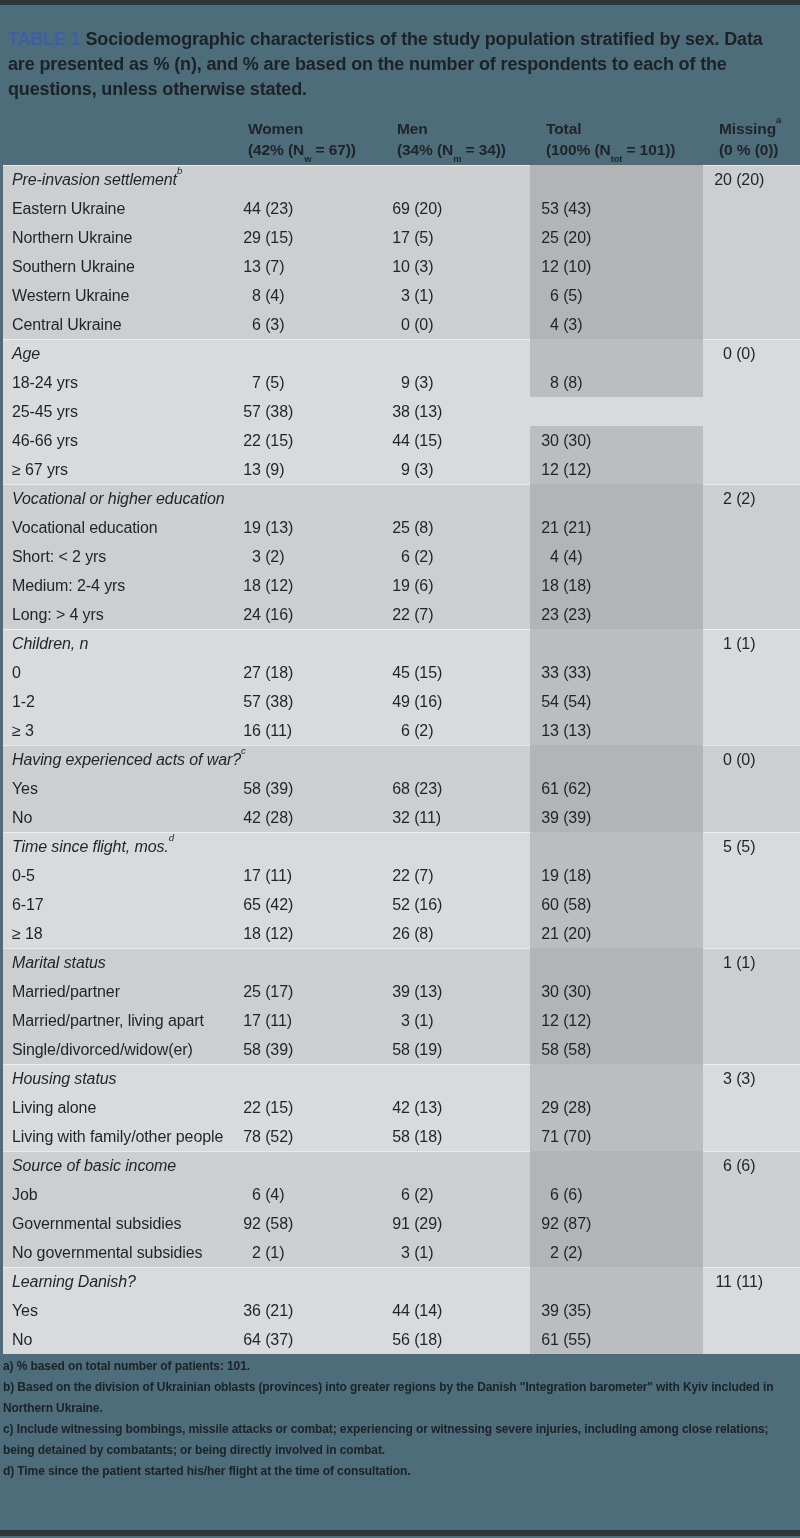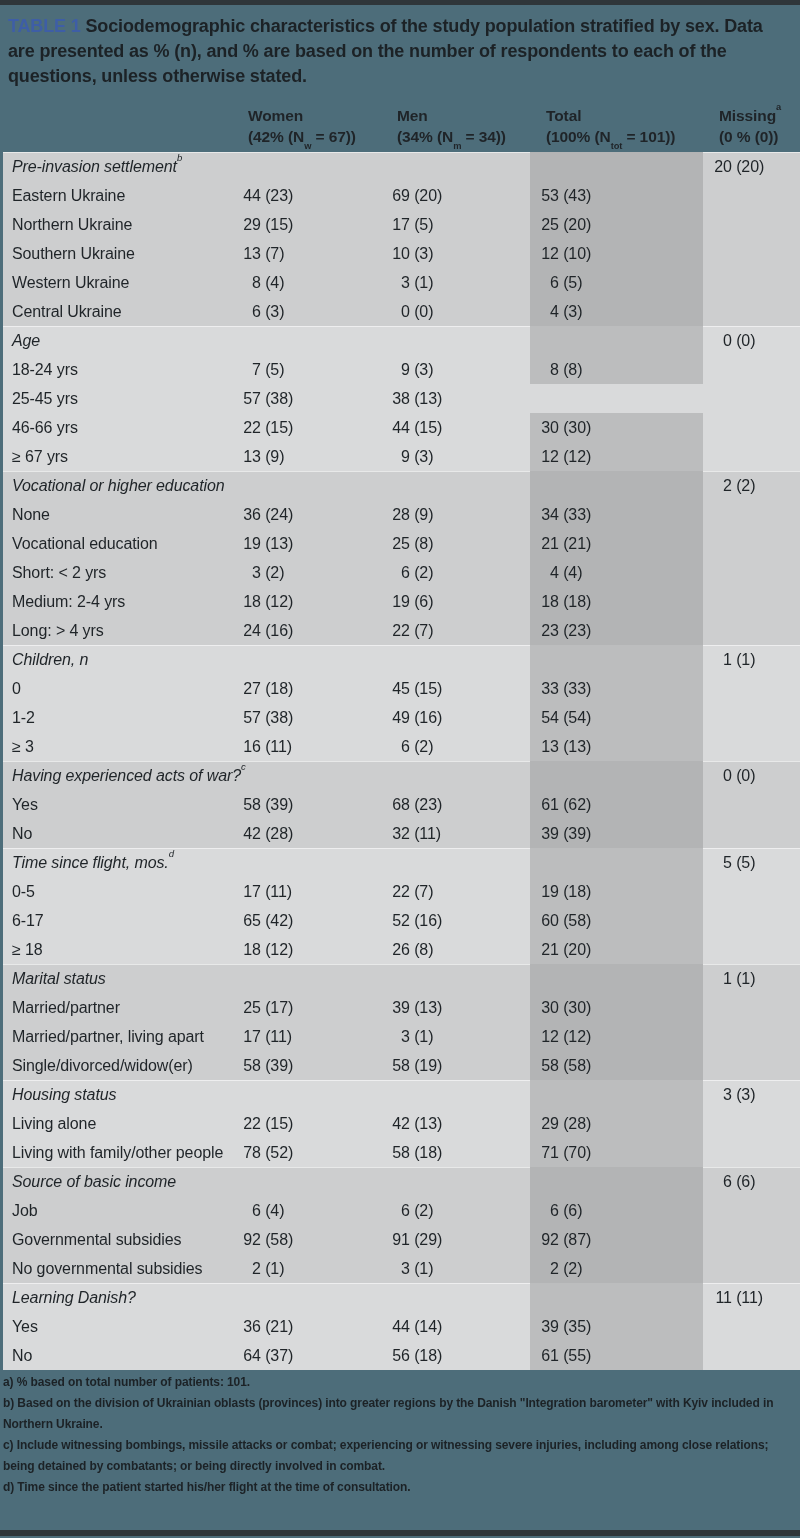--- a/index.html
+++ b/index.html
@@ -14,21 +14,21 @@
   }
   *{margin:0;padding:0;box-sizing:border-box;}
   html,body{width:800px;}
   body{font-family:"Liberation Sans",sans-serif;color:var(--text-dark);}
   .page{
     width:800px;height:1538px;background:var(--header-bg);
     display:flex;flex-direction:column;overflow:hidden;position:relative;
   }
   .top-bar{height:5px;background:var(--bar-dark);flex:none;}
   
-  .header{flex:none;padding:9px 10px 5px 8px;}
+  .header{flex:none;padding:22px 10px 5px 8px;}
   .caption{
     font-size:18px;font-weight:bold;line-height:25px;letter-spacing:-0.15px;
     color:#1c2226;
   }
   .caption .tag{color:var(--tag-blue);}
   .colhead{
     display:grid;grid-template-columns:229px 149px 149px 173px 1fr;
     margin-top:16px;line-height:21px;font-weight:bold;font-size:15.5px;
     letter-spacing:-0.1px;
   }
@@ -176,27 +176,20 @@
     <div class="val v-total total-cell"><span class="pct">12</span> (12)</div>
     <div class="val v-missing"></div>
   </div>
 
   <div class="row section-row band-dark">
     <div class="slabel"><span class="slabel-text">Vocational or higher education</span><sup class="mark slabel-sup"></sup></div>
     <div class="total-cell"></div>
     <div class="val missing-val"><span class="pct">2</span> (2)</div>
   </div>
 
-  <div class="row data-row band-dark">
-    <div class="rlabel">None</div>
-    <div class="val v-women"><span class="pct">36</span> (24)</div>
-    <div class="val v-men"><span class="pct">28</span> (9)</div>
-    <div class="val v-total total-cell"><span class="pct">34</span> (33)</div>
-    <div class="val v-missing"></div>
-  </div>
 
   <div class="row data-row band-dark">
     <div class="rlabel">Vocational education</div>
     <div class="val v-women"><span class="pct">19</span> (13)</div>
     <div class="val v-men"><span class="pct">25</span> (8)</div>
     <div class="val v-total total-cell"><span class="pct">21</span> (21)</div>
     <div class="val v-missing"></div>
   </div>
 
   <div class="row data-row band-dark">

